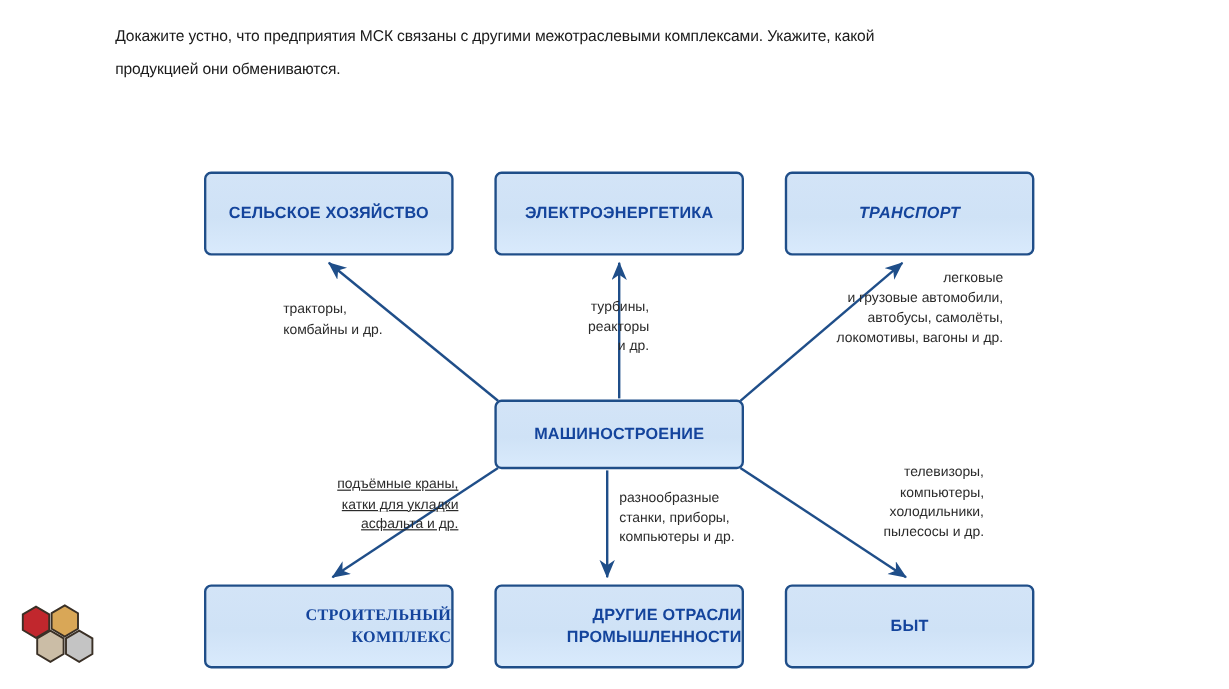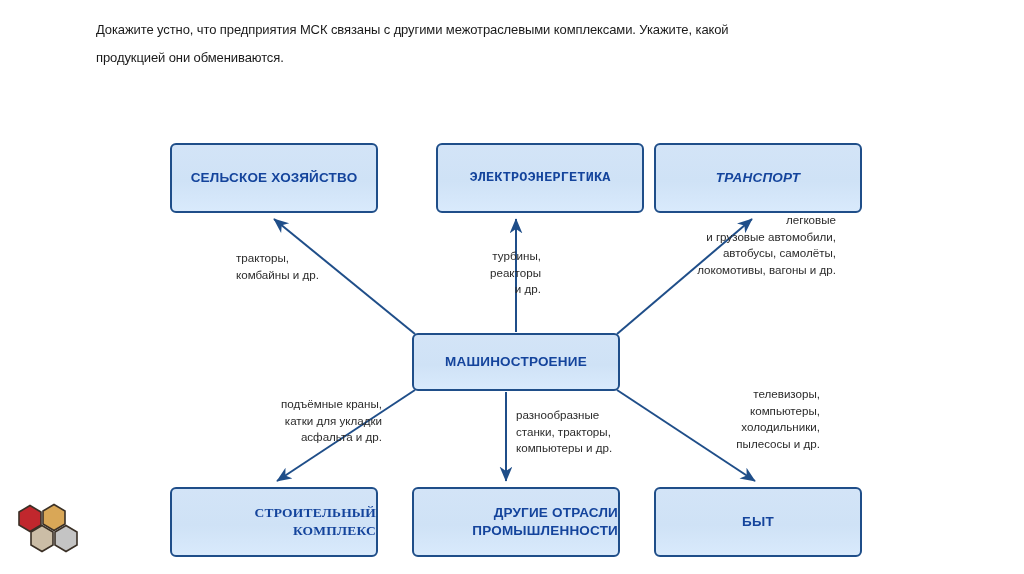--- a/index.html
+++ b/index.html
@@ -58,42 +58,42 @@
     color: #14449c;
     font-weight: bold;
     font-size: 13.5px;
     line-height: 18px;
     letter-spacing: 0.2px;
     z-index: 3;
   }
   .node-box .node-label { display: block; }
 
   #box-agriculture      { left: 170px; top: 143px; width: 208px; height: 70px; }
-  #box-power            { left: 436px; top: 143px; width: 208px; height: 70px; font-family: Liberation Mono, monospace; }
+  #box-power            { left: 412px; top: 143px; width: 208px; height: 70px; }
   #box-transport        { left: 654px; top: 143px; width: 208px; height: 70px; font-style: italic; }
   #box-machinery        { left: 412px; top: 333px; width: 208px; height: 58px; }
   #box-construction     { left: 170px; top: 487px; width: 208px; height: 70px; font-family: Liberation Serif, serif; }
   #box-other-industries { left: 412px; top: 487px; width: 208px; height: 70px; }
   #box-household        { left: 654px; top: 487px; width: 208px; height: 70px; }
 
   
   .edge-label {
     position: absolute;
     font-size: 11.6px;
     line-height: 16.5px;
     color: #2b2b2b;
     font-weight: 400;
     white-space: pre-line;
     z-index: 4;
   }
 
   #label-agriculture { left: 236px; top: 250px; width: 160px; text-align: left; }
   #label-power       { left: 437px; top: 248px; width: 104px; text-align: right; }
-  #label-transport   { left: 650px; top: 212px; width: 186px; text-align: right; }
-  #label-construction{ left: 218px; top: 396px; width: 164px; text-align: right; }
+  #label-transport   { left: 650px; top: 224px; width: 186px; text-align: right; }
+  #label-construction{ left: 218px; top: 396px; width: 164px; text-align: right; text-decoration: underline; }
   #label-other       { left: 516px; top: 407px; width: 130px; text-align: left; }
   #label-household   { left: 640px; top: 386px; width: 180px; text-align: right; }
 
   
   #logo-hex {
     position: absolute;
     left: 8px;
     top: 492px;
     width: 84px;
     height: 74px;
@@ -168,21 +168,21 @@
   <div class="edge-label" id="label-transport">легковые
 и грузовые автомобили,
 автобусы, самолёты,
 локомотивы, вагоны и др.</div>
 
   <div class="edge-label" id="label-construction">подъёмные краны,
 катки для укладки
 асфальта и др.</div>
 
   <div class="edge-label" id="label-other">разнообразные
-станки, тракторы,
+станки, приборы,
 компьютеры и др.</div>
 
   <div class="edge-label" id="label-household">телевизоры,
 компьютеры,
 холодильники,
 пылесосы и др.</div>
 
 </div>
 
 <svg id="logo-hex" viewBox="0 0 84 74">

